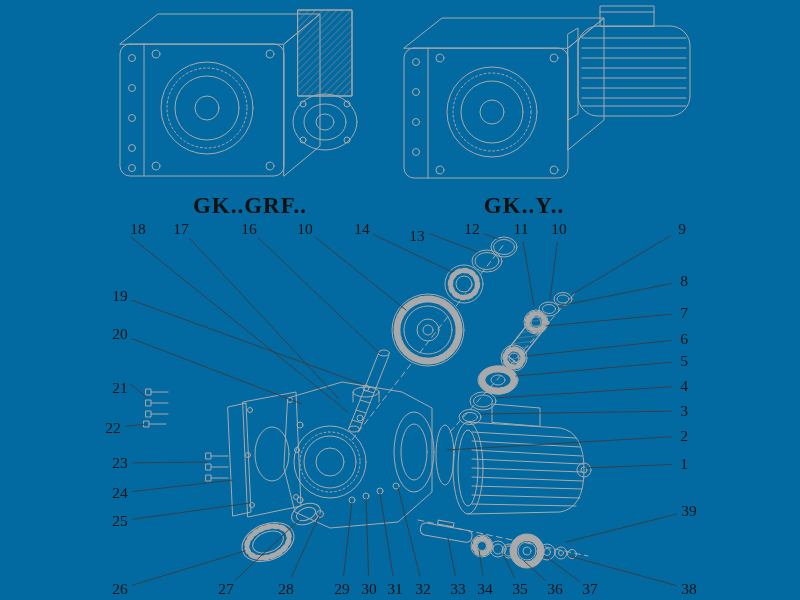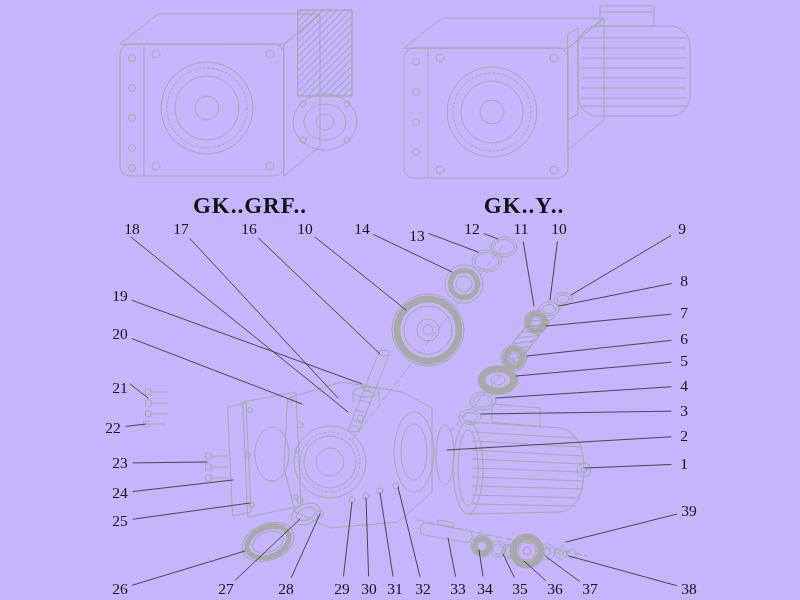--- a/index.html
+++ b/index.html
@@ -1,17 +1,17 @@
 <!DOCTYPE html>
 <html><head>
 <meta charset="utf-8">
 <style>
   html,body{margin:0;padding:0;background:#ffffff;}
   .stage{
-    position:relative;width:800px;height:600px;background:#c4b5fd;overflow:hidden;
+    position:relative;width:800px;height:600px;background:#0369a1;overflow:hidden;
     font-family:"Liberation Serif", serif;
   }
   .art{position:absolute;left:0;top:0;}
   
   .art *{fill:none;stroke:#a9a9a9;stroke-width:1;stroke-linecap:round;stroke-linejoin:round;}
   .art .hatch{fill:url(#hatch);}
   .art .dashed{stroke-dasharray:6 4;}
   .art .dotted{stroke-dasharray:2 2.5;}
   .art .teeth{stroke-width:7;stroke-dasharray:2.5 3;}
   .art .balls{stroke-width:5.5;stroke-dasharray:3 4;}
@@ -327,21 +327,21 @@
       <div class="callout" style="left: 684px; top: 281px;">8</div>
       <div class="callout" style="left: 682px; top: 229px;">9</div>
       <div class="callout" style="left: 559px; top: 229px;">10</div>
       <div class="callout" style="left: 521px; top: 229px;">11</div>
       <div class="callout" style="left: 472px; top: 229px;">12</div>
       <div class="callout" style="left: 417px; top: 236px;">13</div>
       <div class="callout" style="left: 362px; top: 229px;">14</div>
       <div class="callout" style="left: 305px; top: 229px;">10</div>
       <div class="callout" style="left: 249px; top: 229px;">16</div>
       <div class="callout" style="left: 181px; top: 229px;">17</div>
-      <div class="callout" style="left: 132px; top: 229px; text-align: center;">18</div>
+      <div class="callout" style="left: 138px; top: 229px; text-align: center;">18</div>
       <div class="callout" style="left: 120px; top: 296px;">19</div>
       <div class="callout" style="left: 120px; top: 334px;">20</div>
       <div class="callout" style="left: 120px; top: 376px; margin-top: 12px;">21</div>
       <div class="callout" style="left: 113px; top: 428px;">22</div>
       <div class="callout" style="left: 120px; top: 463px;">23</div>
       <div class="callout" style="left: 120px; top: 493px;">24</div>
       <div class="callout" style="left: 120px; top: 521px;">25</div>
       <div class="callout" style="left: 120px; top: 589px;">26</div>
       <div class="callout" style="left: 226px; top: 589px;">27</div>
       <div class="callout" style="left: 286px; top: 589px;">28</div>

